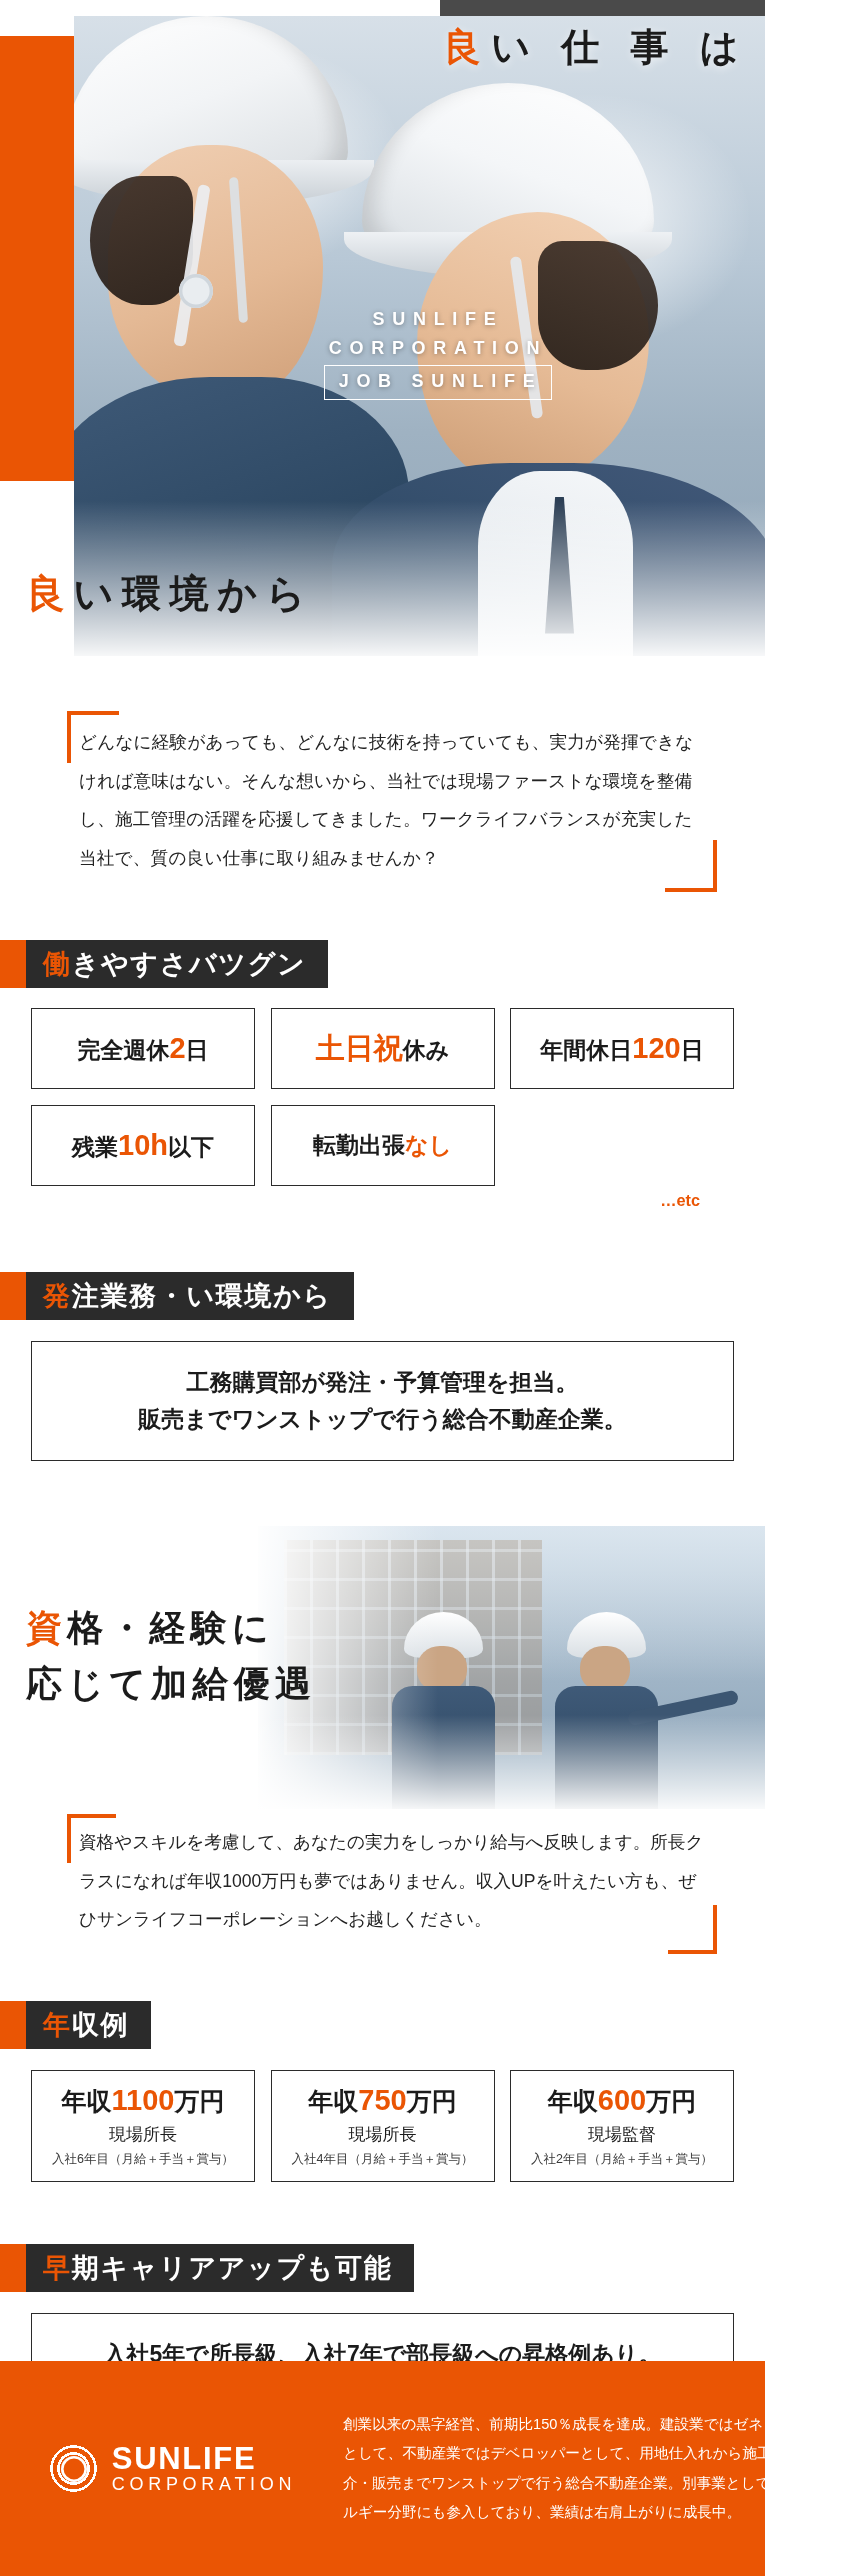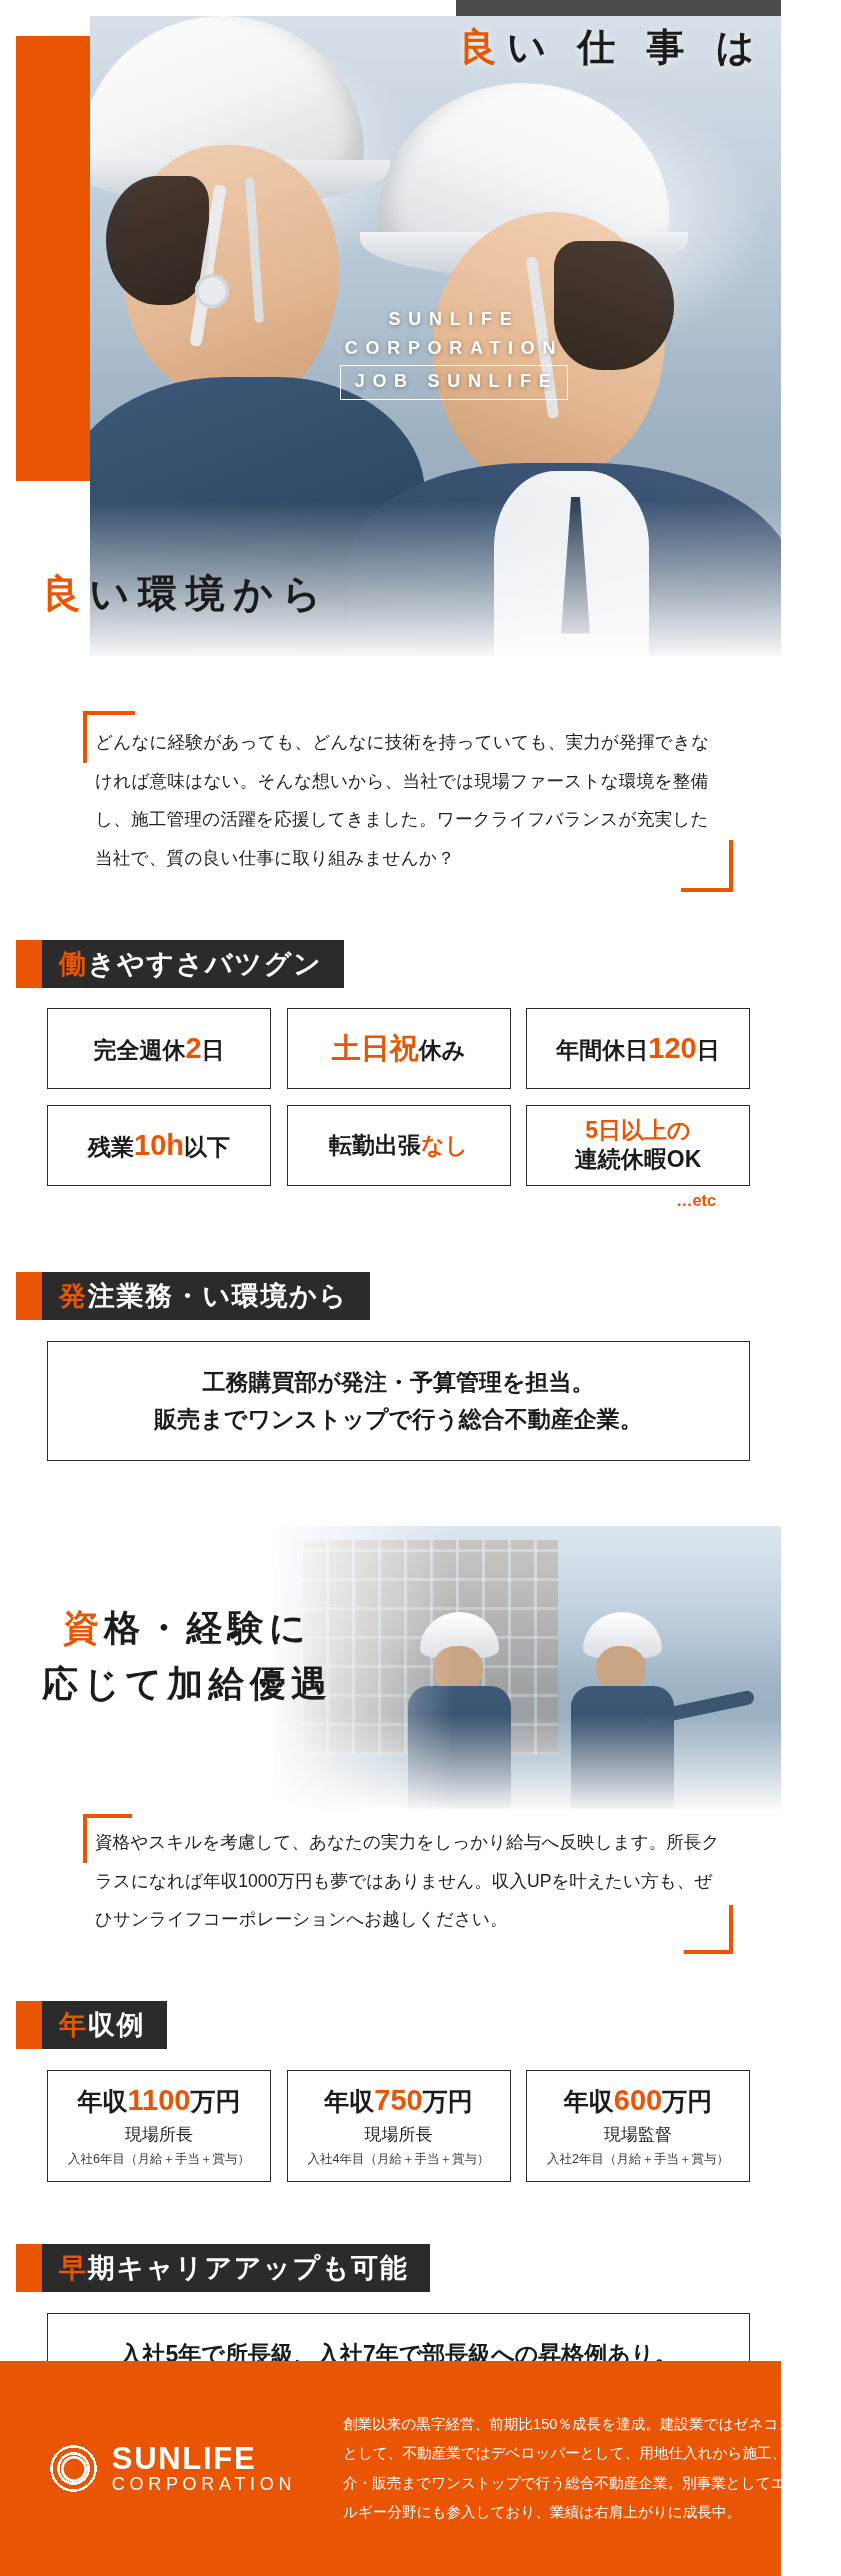--- a/index.html
+++ b/index.html
@@ -9,21 +9,20 @@
     font-family:"Liberation Sans","DejaVu Sans",sans-serif;
     color:#222;
     -webkit-font-smoothing:antialiased;
   }
   .page{
     position:relative;
     width:765px;
     height:2576px;
     overflow:hidden;
     background:#fff;
-    padding-left:16px;
   }
 
   
   .hero{
     position:relative;
     width:841px;
     height:678px;
     background:#ffffff;
     overflow:hidden;
   }
@@ -246,21 +245,21 @@
   .band-photo .fade-l{
     position:absolute;left:0;top:0;width:180px;height:100%;
     background:linear-gradient(90deg,rgba(255,255,255,.97),rgba(255,255,255,0));
   }
   .band-photo .fade-b{
     position:absolute;left:0;bottom:0;width:100%;height:94px;
     background:linear-gradient(180deg,rgba(255,255,255,0),rgba(255,255,255,.95));
   }
   .band-title{
     position:absolute;left:26px;top:74px;font-size:36px;font-weight:bold;
-    letter-spacing:5.2px;line-height:1.55;color:#1b1b1b;text-align:center;
+    letter-spacing:5.2px;line-height:1.55;color:#1b1b1b;
   }
   .band-title .accent{color:#ea5504;}
 
   
   .lead2{
     position:relative;margin:13.7px 0 0 0;padding:0 60px 0 79px;
   }
   .lead2 .br-tl{
     position:absolute;left:67px;top:-8.6px;width:45px;height:45px;
     border-left:4.3px solid #ea5504;border-top:4.3px solid #ea5504;
@@ -398,24 +397,20 @@
           <span>残業</span><span class="big">10h</span><span>以下</span>
         </div>
       </div>
 
       <div class="cell">
         <div>
           <span>転勤出張</span><span class="or">なし</span>
         </div>
       </div>
 
-      <div class="cell">
-        <div><span class="or">5日以上の</span></div>
-        <div><span>連続休暇OK</span></div>
-      </div>
 
     </div>
     <div class="etc">…etc</div>
   </div>
 
   <div class="sec-head">
     <div class="bar"></div>
     <div class="label">
       <span class="accent">発</span>
         <span>注業務・い環境から</span>

